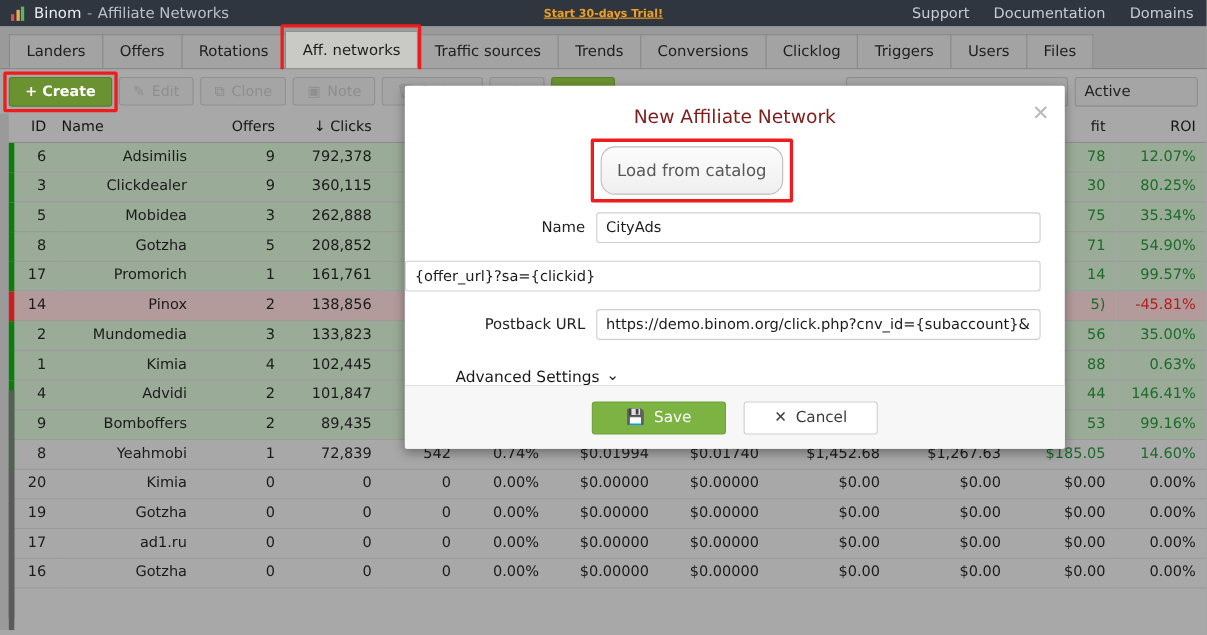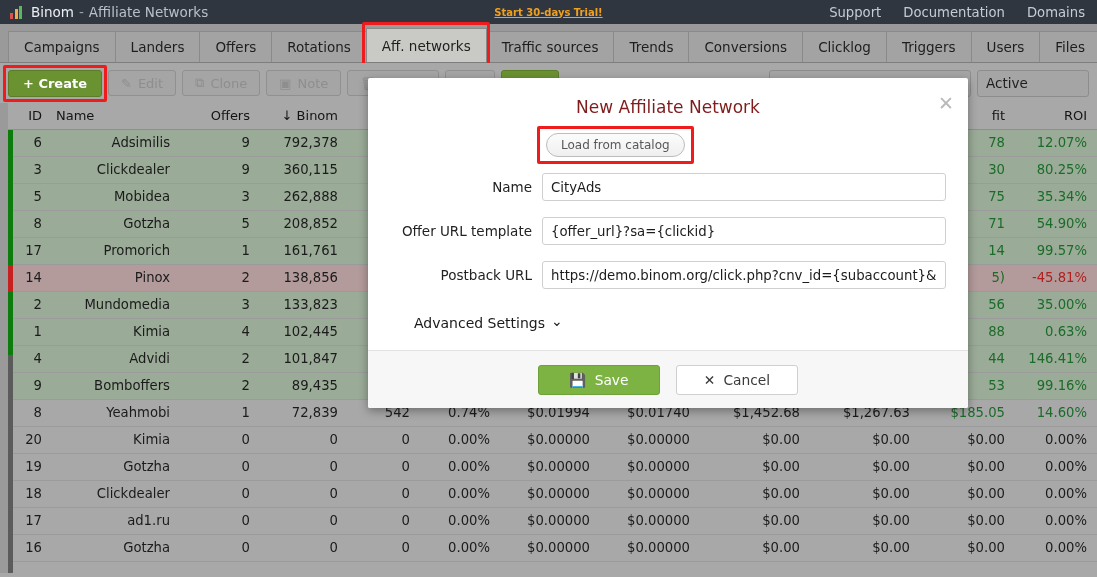--- a/index.html
+++ b/index.html
@@ -176,26 +176,26 @@
     font-size: 17px;
     color: #7f1d1d;
     padding-top: 19px;
   }
   #modal-close {
     position: absolute; right: 14px; top: 16px;
     font-size: 19px; color: #b9b9b9; cursor: pointer; line-height: 1;
   }
   #catalog-row { display: flex; justify-content: flex-start; padding-left: 178px; margin-top: 16px; position: relative; }
   #load-catalog-btn {
-    height: 24px;
+    height: 44px;
     padding: 0 14px;
     border: 1px solid #bcbcbc;
     border-radius: 13px;
     background: linear-gradient(#fcfcfc, #efefef);
-    font-size: 12px;
+    font-size: 15px;
     color: #585858;
     display: inline-flex; align-items: center;
     cursor: pointer;
   }
   .form-row {
     display: flex; align-items: center;
     margin-top: 16px;
     padding-right: 22px;
   }
   .form-label {
@@ -265,21 +265,20 @@
   <span id="brand-page">Affiliate Networks</span>
   <a id="trial-link">Start 30-days Trial!</a>
   <span id="top-right">
     <a>Support</a>
     <a>Documentation</a>
     <a>Domains</a>
   </span>
 </div>
 
 <div id="tabbar">
-  <div class="tab">Campaigns</div>
   <div class="tab">Landers</div>
   <div class="tab">Offers</div>
   <div class="tab">Rotations</div>
   <div id="tab-aff-wrap">
     <div class="tab active">Aff. networks</div>
     <div class="redbox" style="left:-4px; top:-6px; right:-4px; bottom:-8px;"></div>
   </div>
   <div class="tab">Traffic sources</div>
   <div class="tab">Trends</div>
   <div class="tab">Conversions</div>
@@ -339,21 +338,21 @@
       <col style="width:110px">
         <col style="width:110px">
         <col style="width:95px">
         <col style="width:82px">
     </colgroup>
     <thead>
       <tr>
         <th class="c-id">ID</th>
         <th class="c-name">Name</th>
         <th class="c-offers">Offers</th>
-        <th class="c-clicks">↓ Binom</th>
+        <th class="c-clicks">↓ Clicks</th>
         <th></th>
         <th></th>
         <th></th>
         <th></th>
         <th></th>
         <th></th>
         <th>fit</th>
         <th>ROI</th>
       </tr>
     </thead>
@@ -534,34 +533,20 @@
           <td>0</td>
           <td>0.00%</td>
           <td>$0.00000</td>
           <td>$0.00000</td>
           <td>$0.00</td>
           <td>$0.00</td>
           <td>$0.00</td>
           <td>0.00%</td>
         </tr>
         <tr class="r-grey">
-          <td>18</td>
-          <td class="name">Clickdealer</td>
-          <td>0</td>
-          <td>0</td>
-          <td>0</td>
-          <td>0.00%</td>
-          <td>$0.00000</td>
-          <td>$0.00000</td>
-          <td>$0.00</td>
-          <td>$0.00</td>
-          <td>$0.00</td>
-          <td>0.00%</td>
-        </tr>
-        <tr class="r-grey">
           <td>17</td>
           <td class="name">ad1.ru</td>
           <td>0</td>
           <td>0</td>
           <td>0</td>
           <td>0.00%</td>
           <td>$0.00000</td>
           <td>$0.00000</td>
           <td>$0.00</td>
           <td>$0.00</td>
@@ -615,21 +600,20 @@
         <div id="load-catalog-btn">Load from catalog</div>
         <div class="redbox" style="left:-9px; top:-7px; right:-9px; bottom:-7px;"></div>
       </div>
     </div>
 
     <div class="form-row">
       <div class="form-label">Name</div>
       <input class="form-input" id="f0" value="CityAds" style="">
     </div>
     <div class="form-row">
-      <div class="form-label">Offer URL template</div>
       <input class="form-input" id="f1" value="{offer_url}?sa={clickid}" style="">
     </div>
     <div class="form-row">
       <div class="form-label">Postback URL</div>
       <input class="form-input" id="f2" value="https://demo.binom.org/click.php?cnv_id={subaccount}&amp;pay" style="">
     </div>
 
     <div id="advanced-settings">
       <span>Advanced Settings</span>
       <span class="chev">⌄</span>

